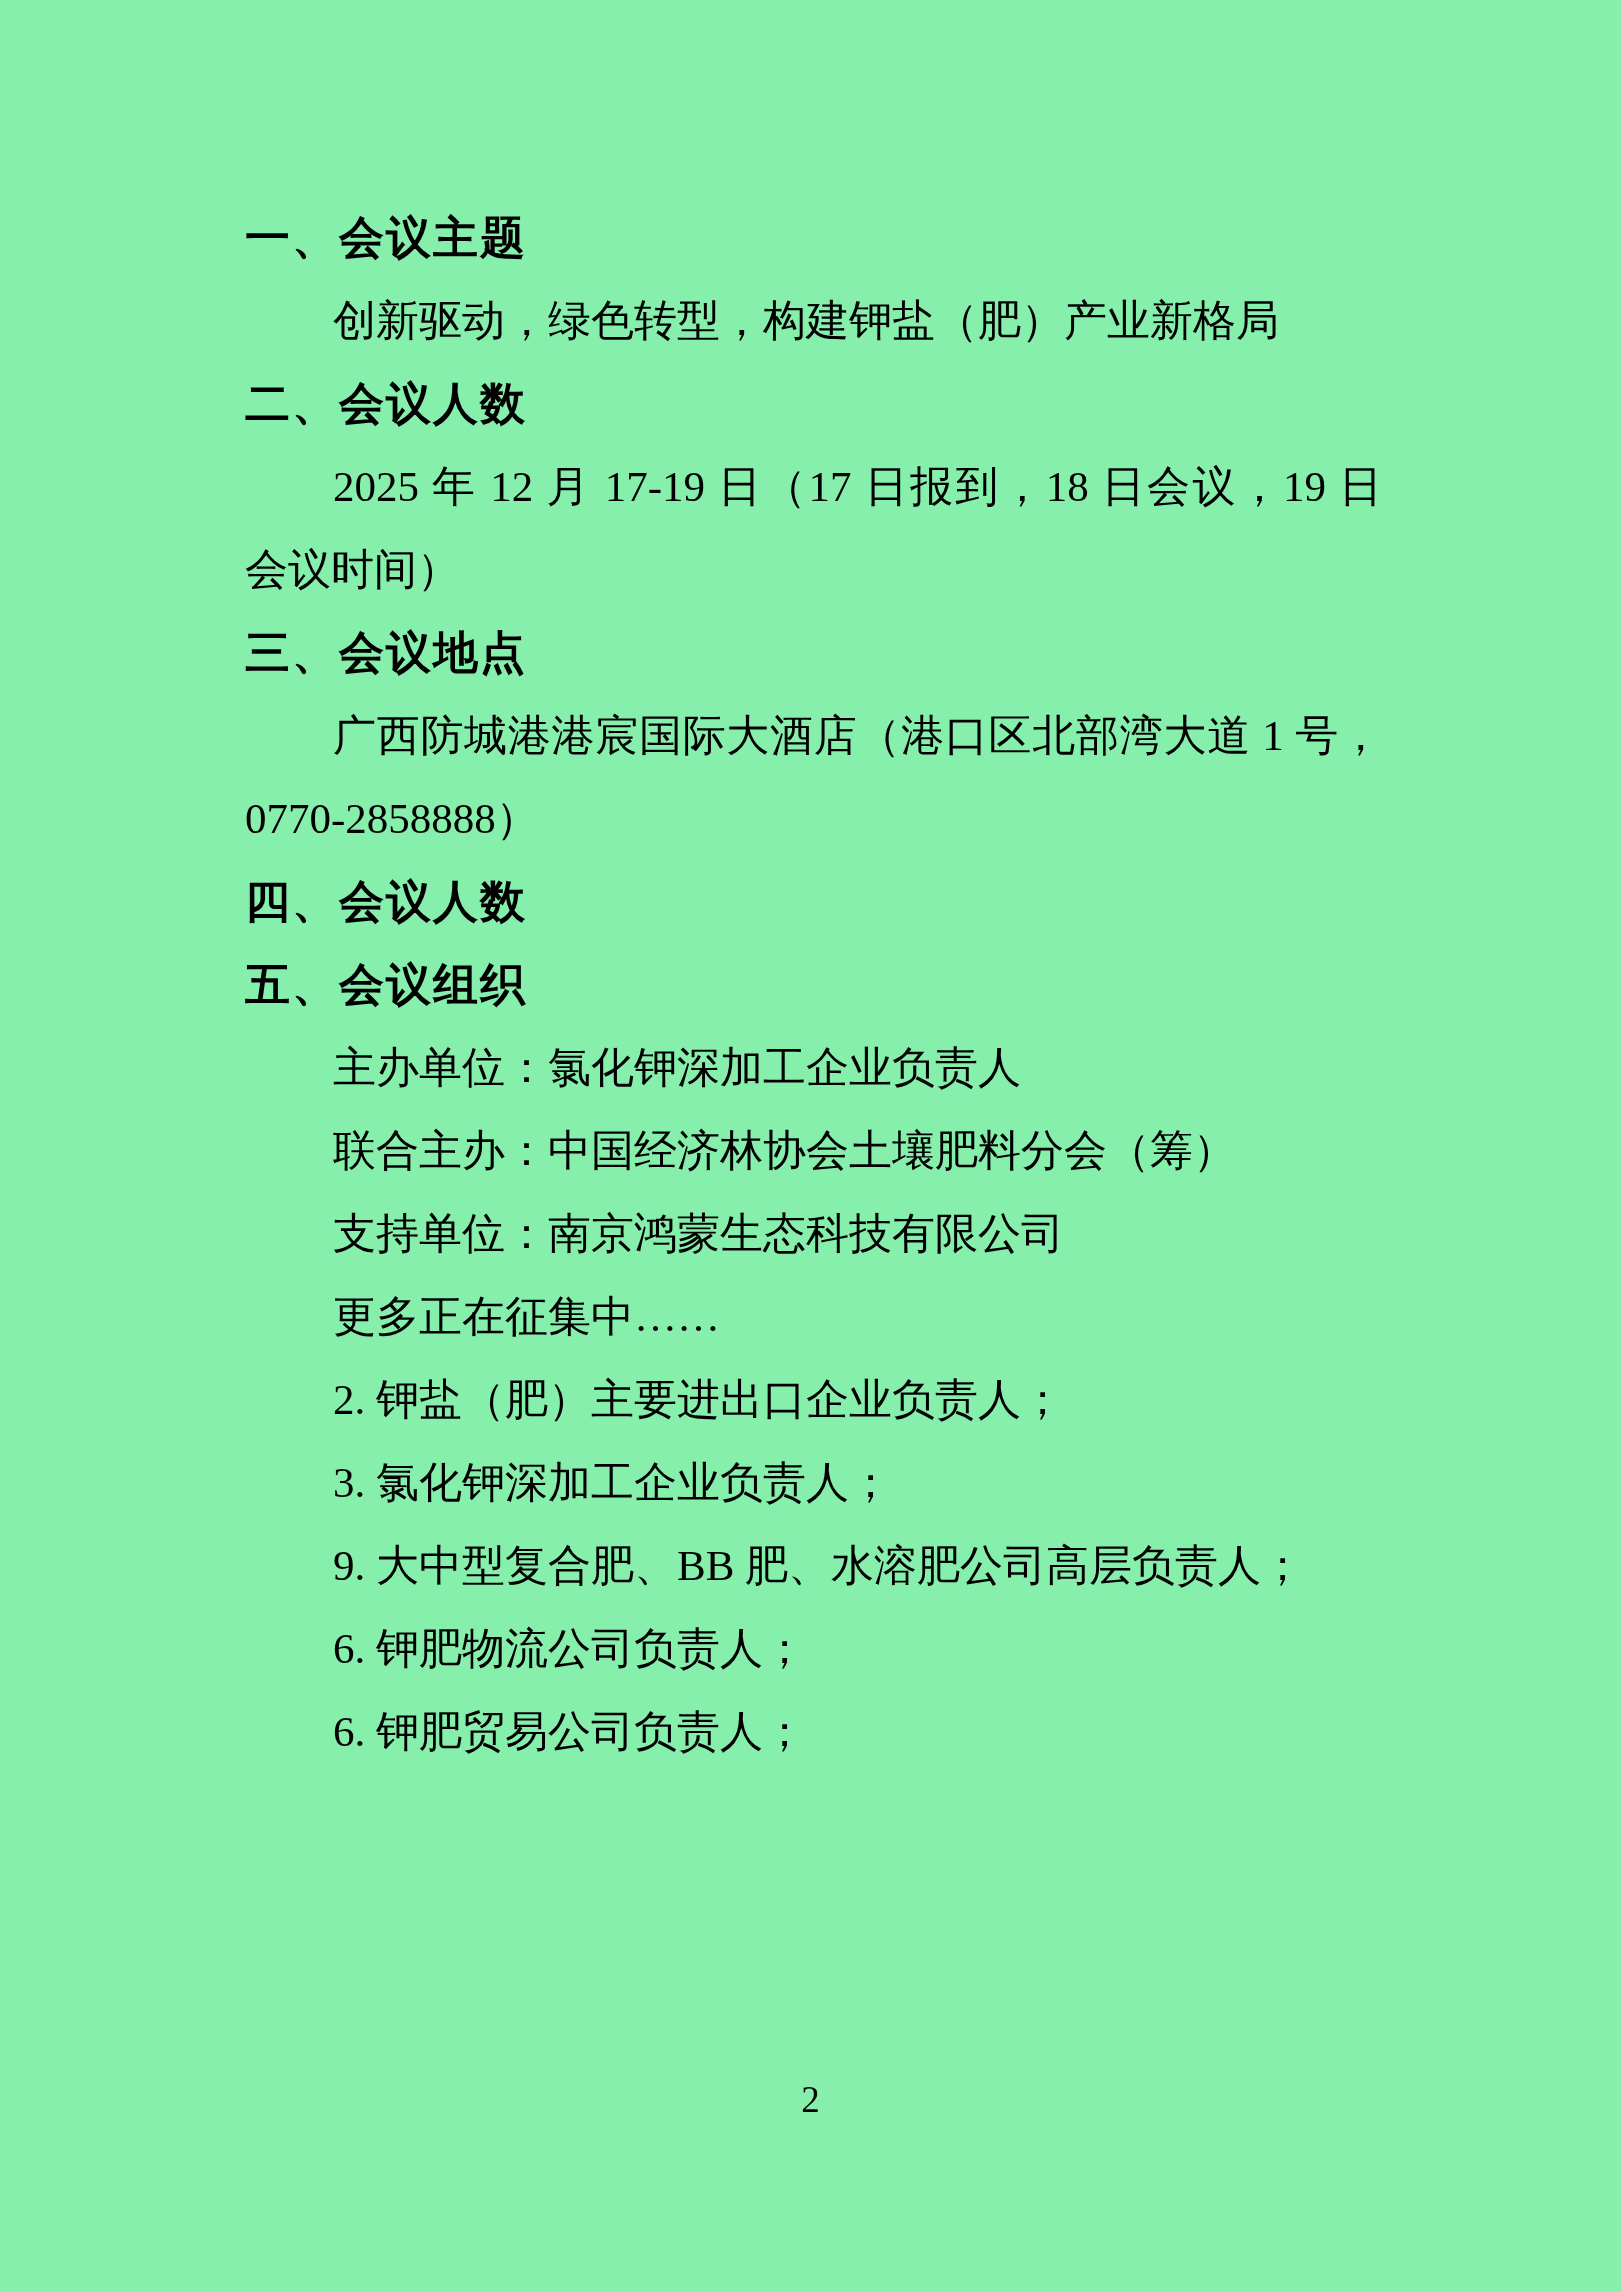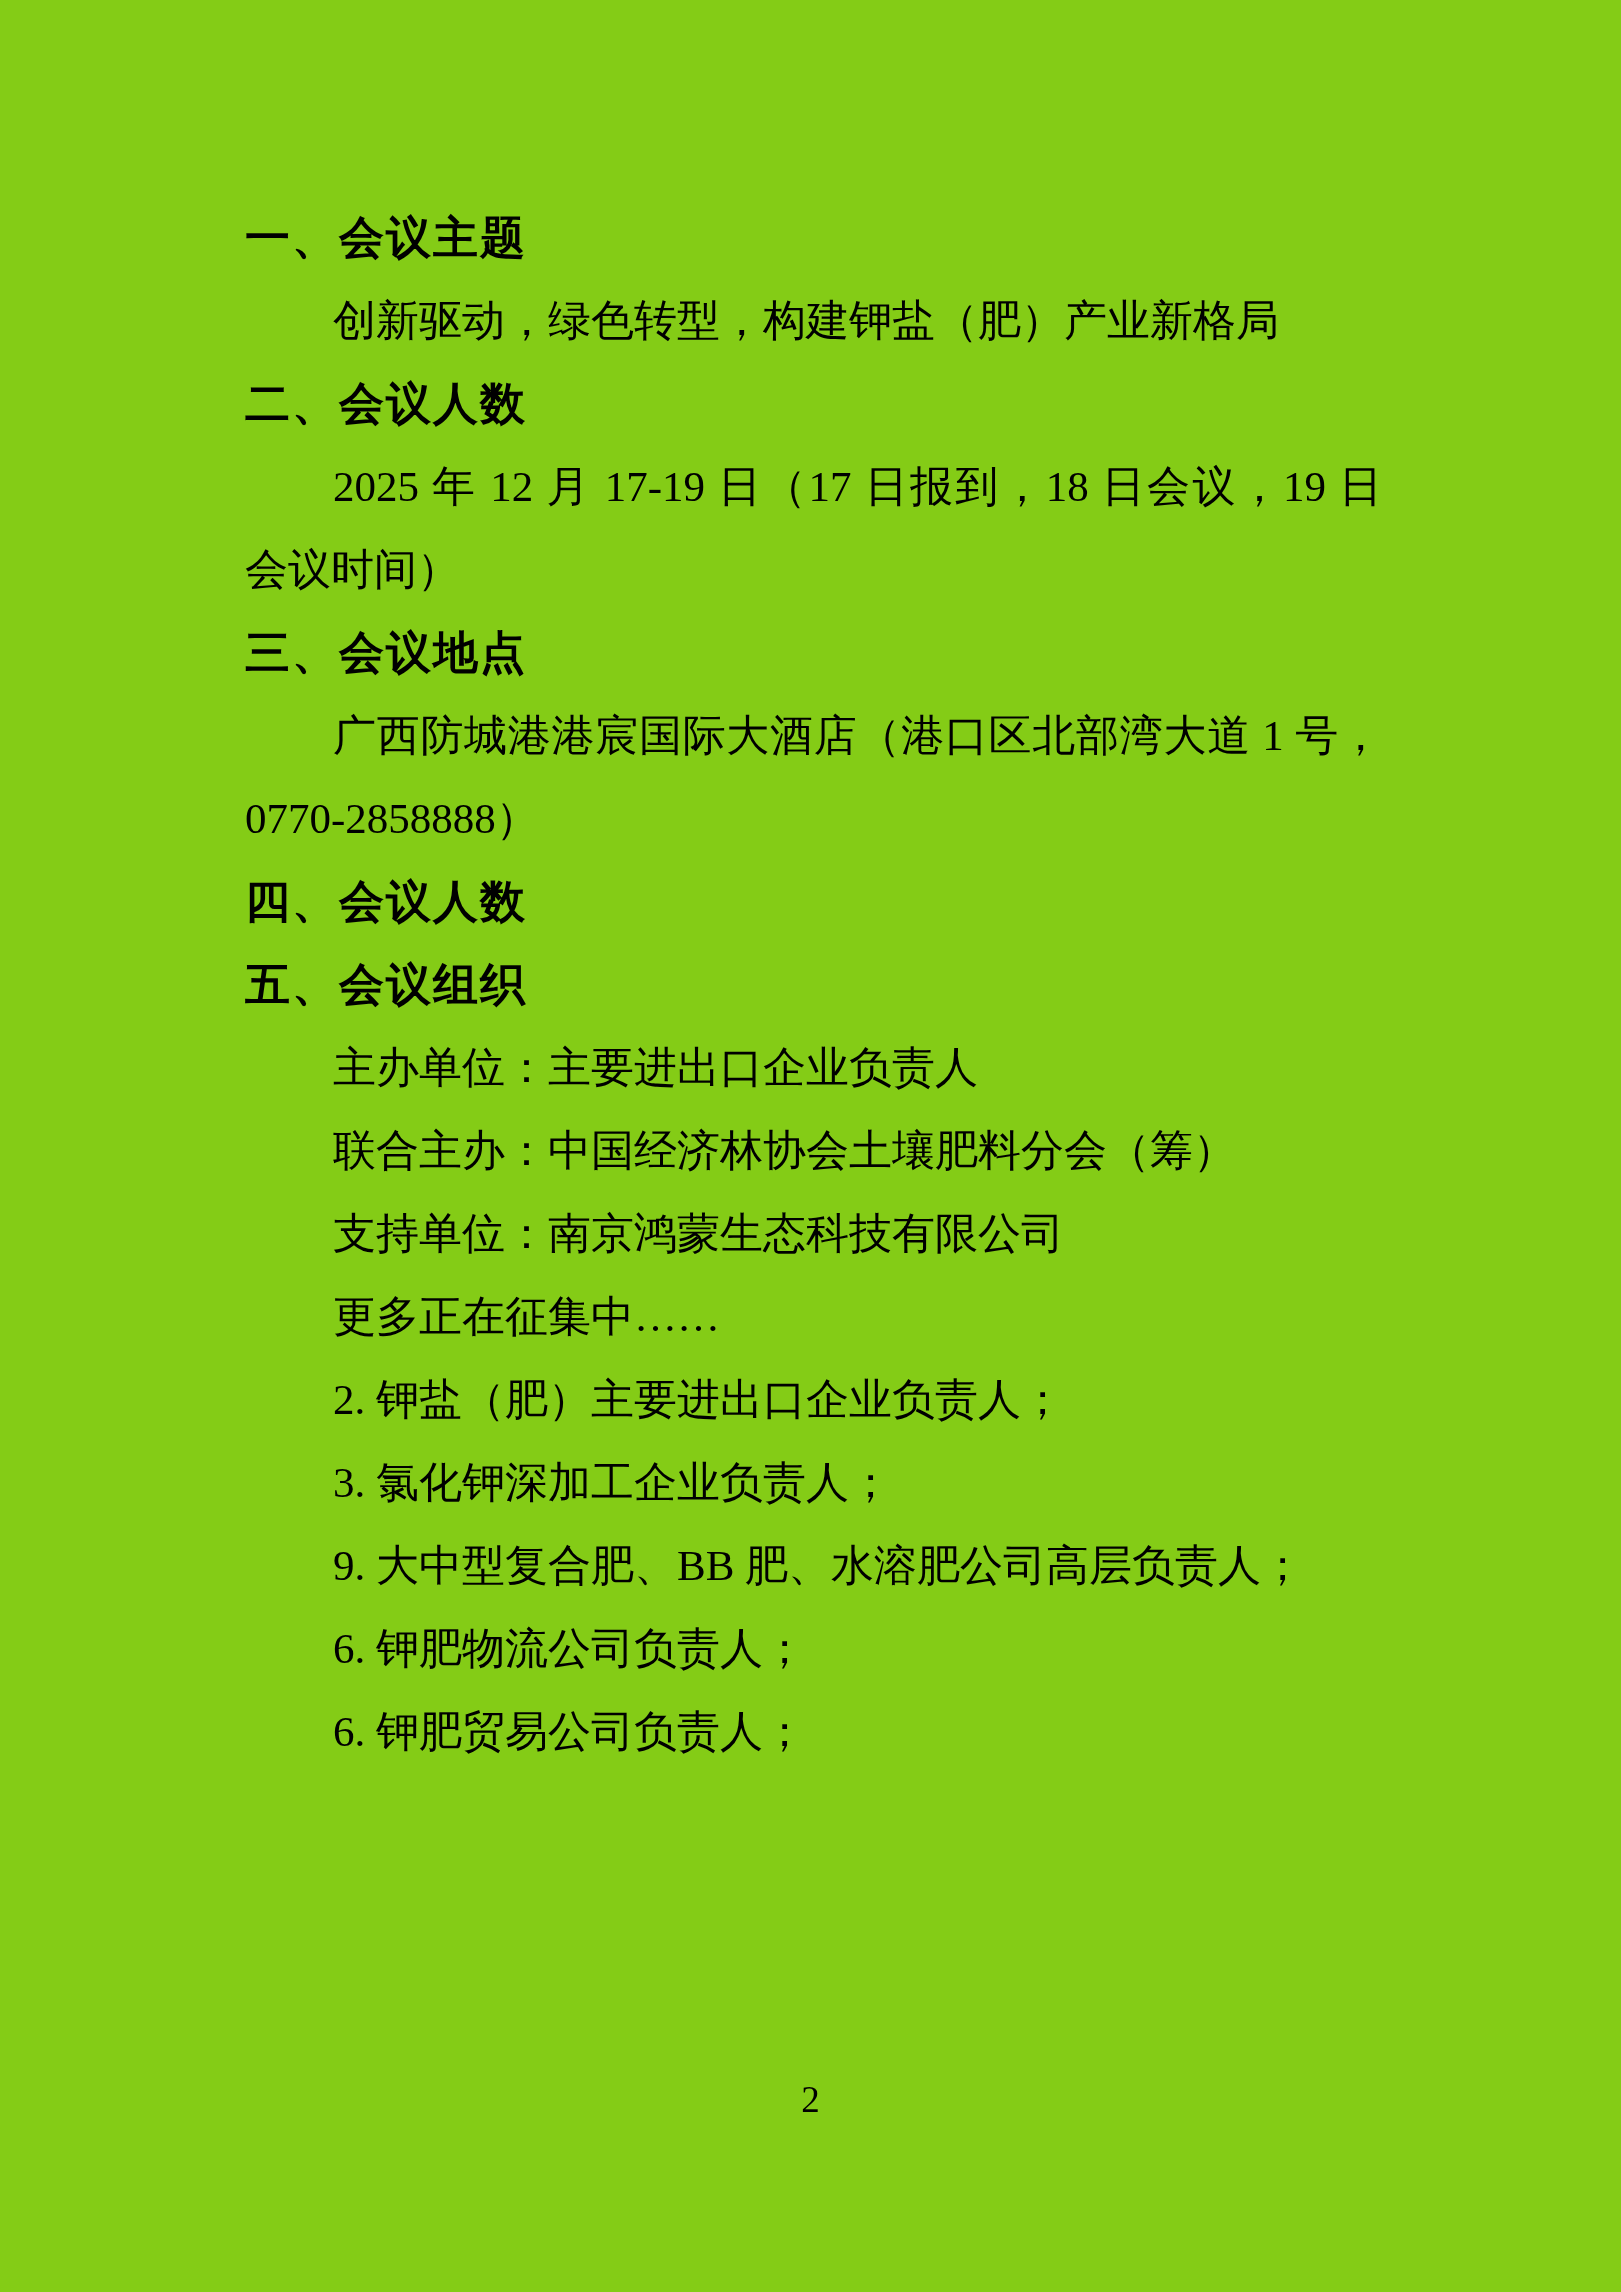--- a/index.html
+++ b/index.html
@@ -4,21 +4,21 @@
 <style>
   * { margin: 0; padding: 0; box-sizing: border-box; }
   html, body { background: #888; }
   body { font-family: "Liberation Serif", "DejaVu Serif", serif; }
 
   .page {
     position: relative;
     width: 1621px;
     height: 2293px;
     margin: 0 auto;
-    background: #84cc16;
+    background: #86efac;
     color: #000000;
     padding: 196px 239px 0 245px;
     overflow: hidden;
   }
 
   .line {
     width: 100%;
     line-height: 83px;
     height: 83px;
     font-size: 43px;
@@ -64,21 +64,21 @@
   <div class="line indent justify">2025 年 12 月 17-19 日（17 日报到，18 日会议，19 日</div>
   <div class="line">会议时间）</div>
 
   <div class="line heading">三、会议地点</div>
   <div class="line indent justify">广西防城港港宸国际大酒店（港口区北部湾大道 1 号，</div>
   <div class="line">0770-2858888）</div>
 
   <div class="line heading">四、会议人数</div>
 
   <div class="line heading">五、会议组织</div>
-  <div class="line indent">主办单位：主要进出口企业负责人</div>
+  <div class="line indent">主办单位：氯化钾深加工企业负责人</div>
   <div class="line indent">联合主办：中国经济林协会土壤肥料分会（筹）</div>
   <div class="line indent">支持单位：南京鸿蒙生态科技有限公司</div>
   <div class="line indent">更多正在征集中……</div>
 
   <div class="line indent">2. 钾盐（肥）主要进出口企业负责人；</div>
   <div class="line indent">3. 氯化钾深加工企业负责人；</div>
   <div class="line indent">9. 大中型复合肥、BB 肥、水溶肥公司高层负责人；</div>
   <div class="line indent">6. 钾肥物流公司负责人；</div>
   <div class="line indent">6. 钾肥贸易公司负责人；</div>
 

